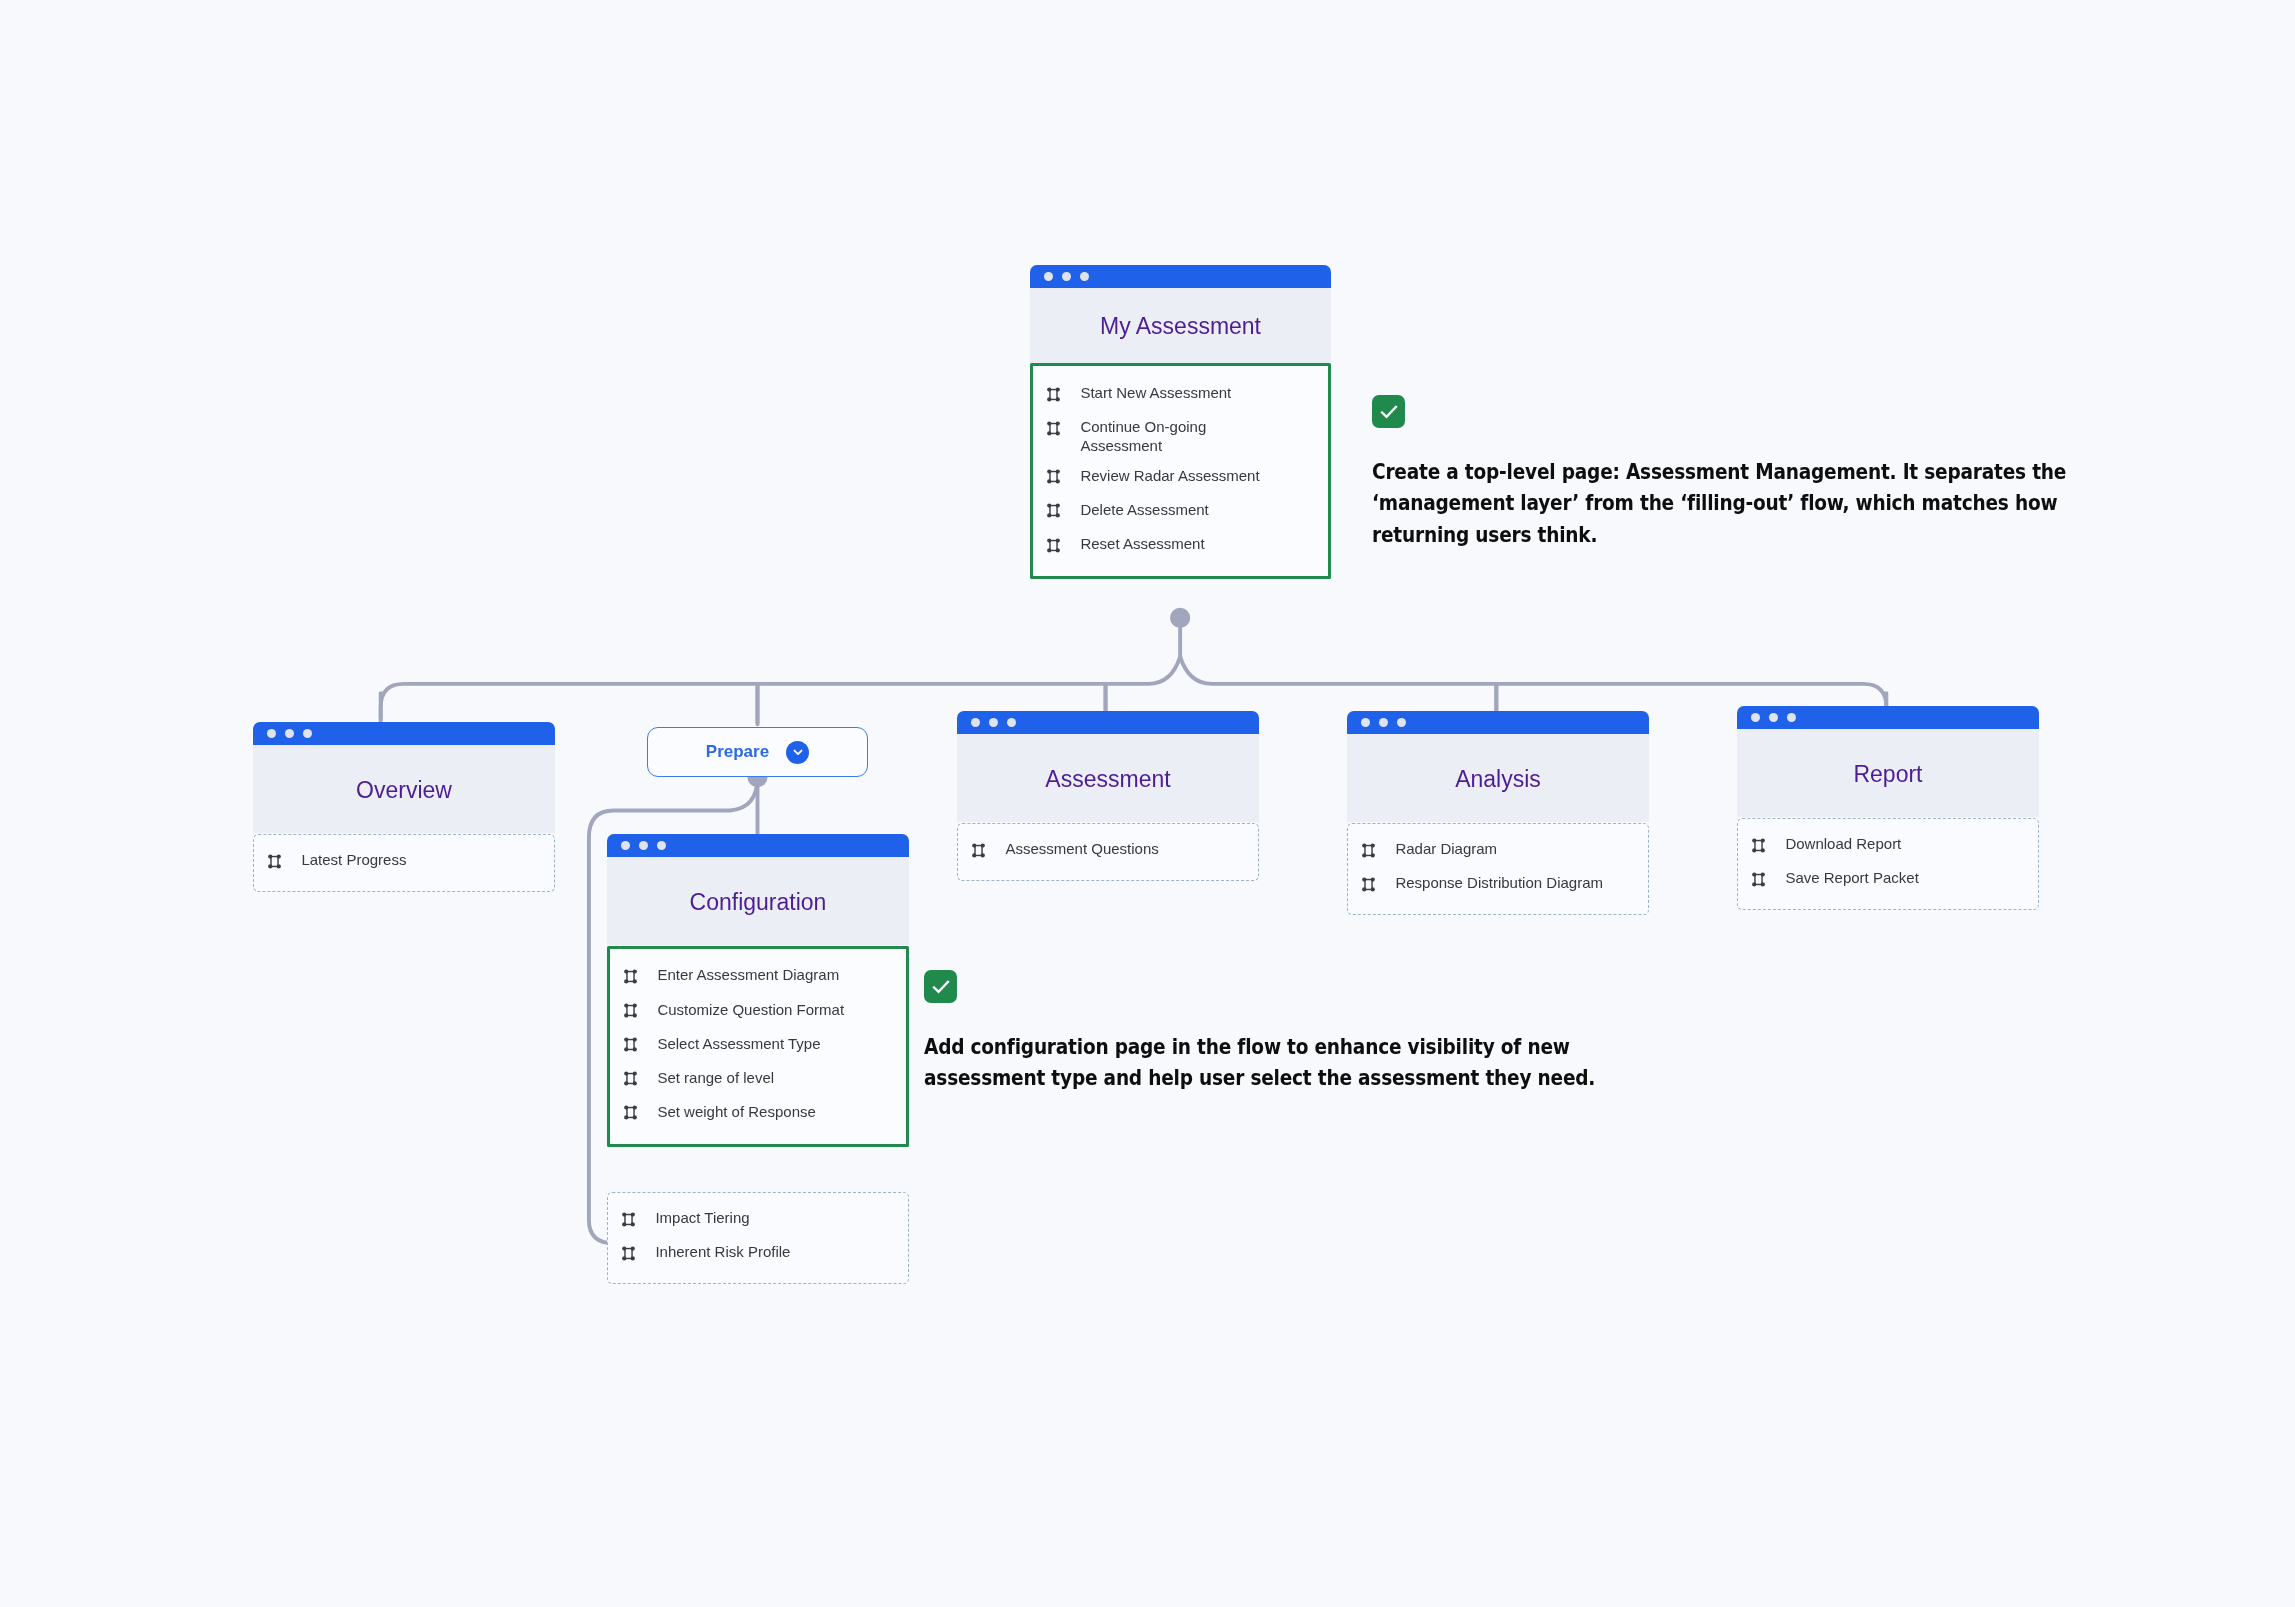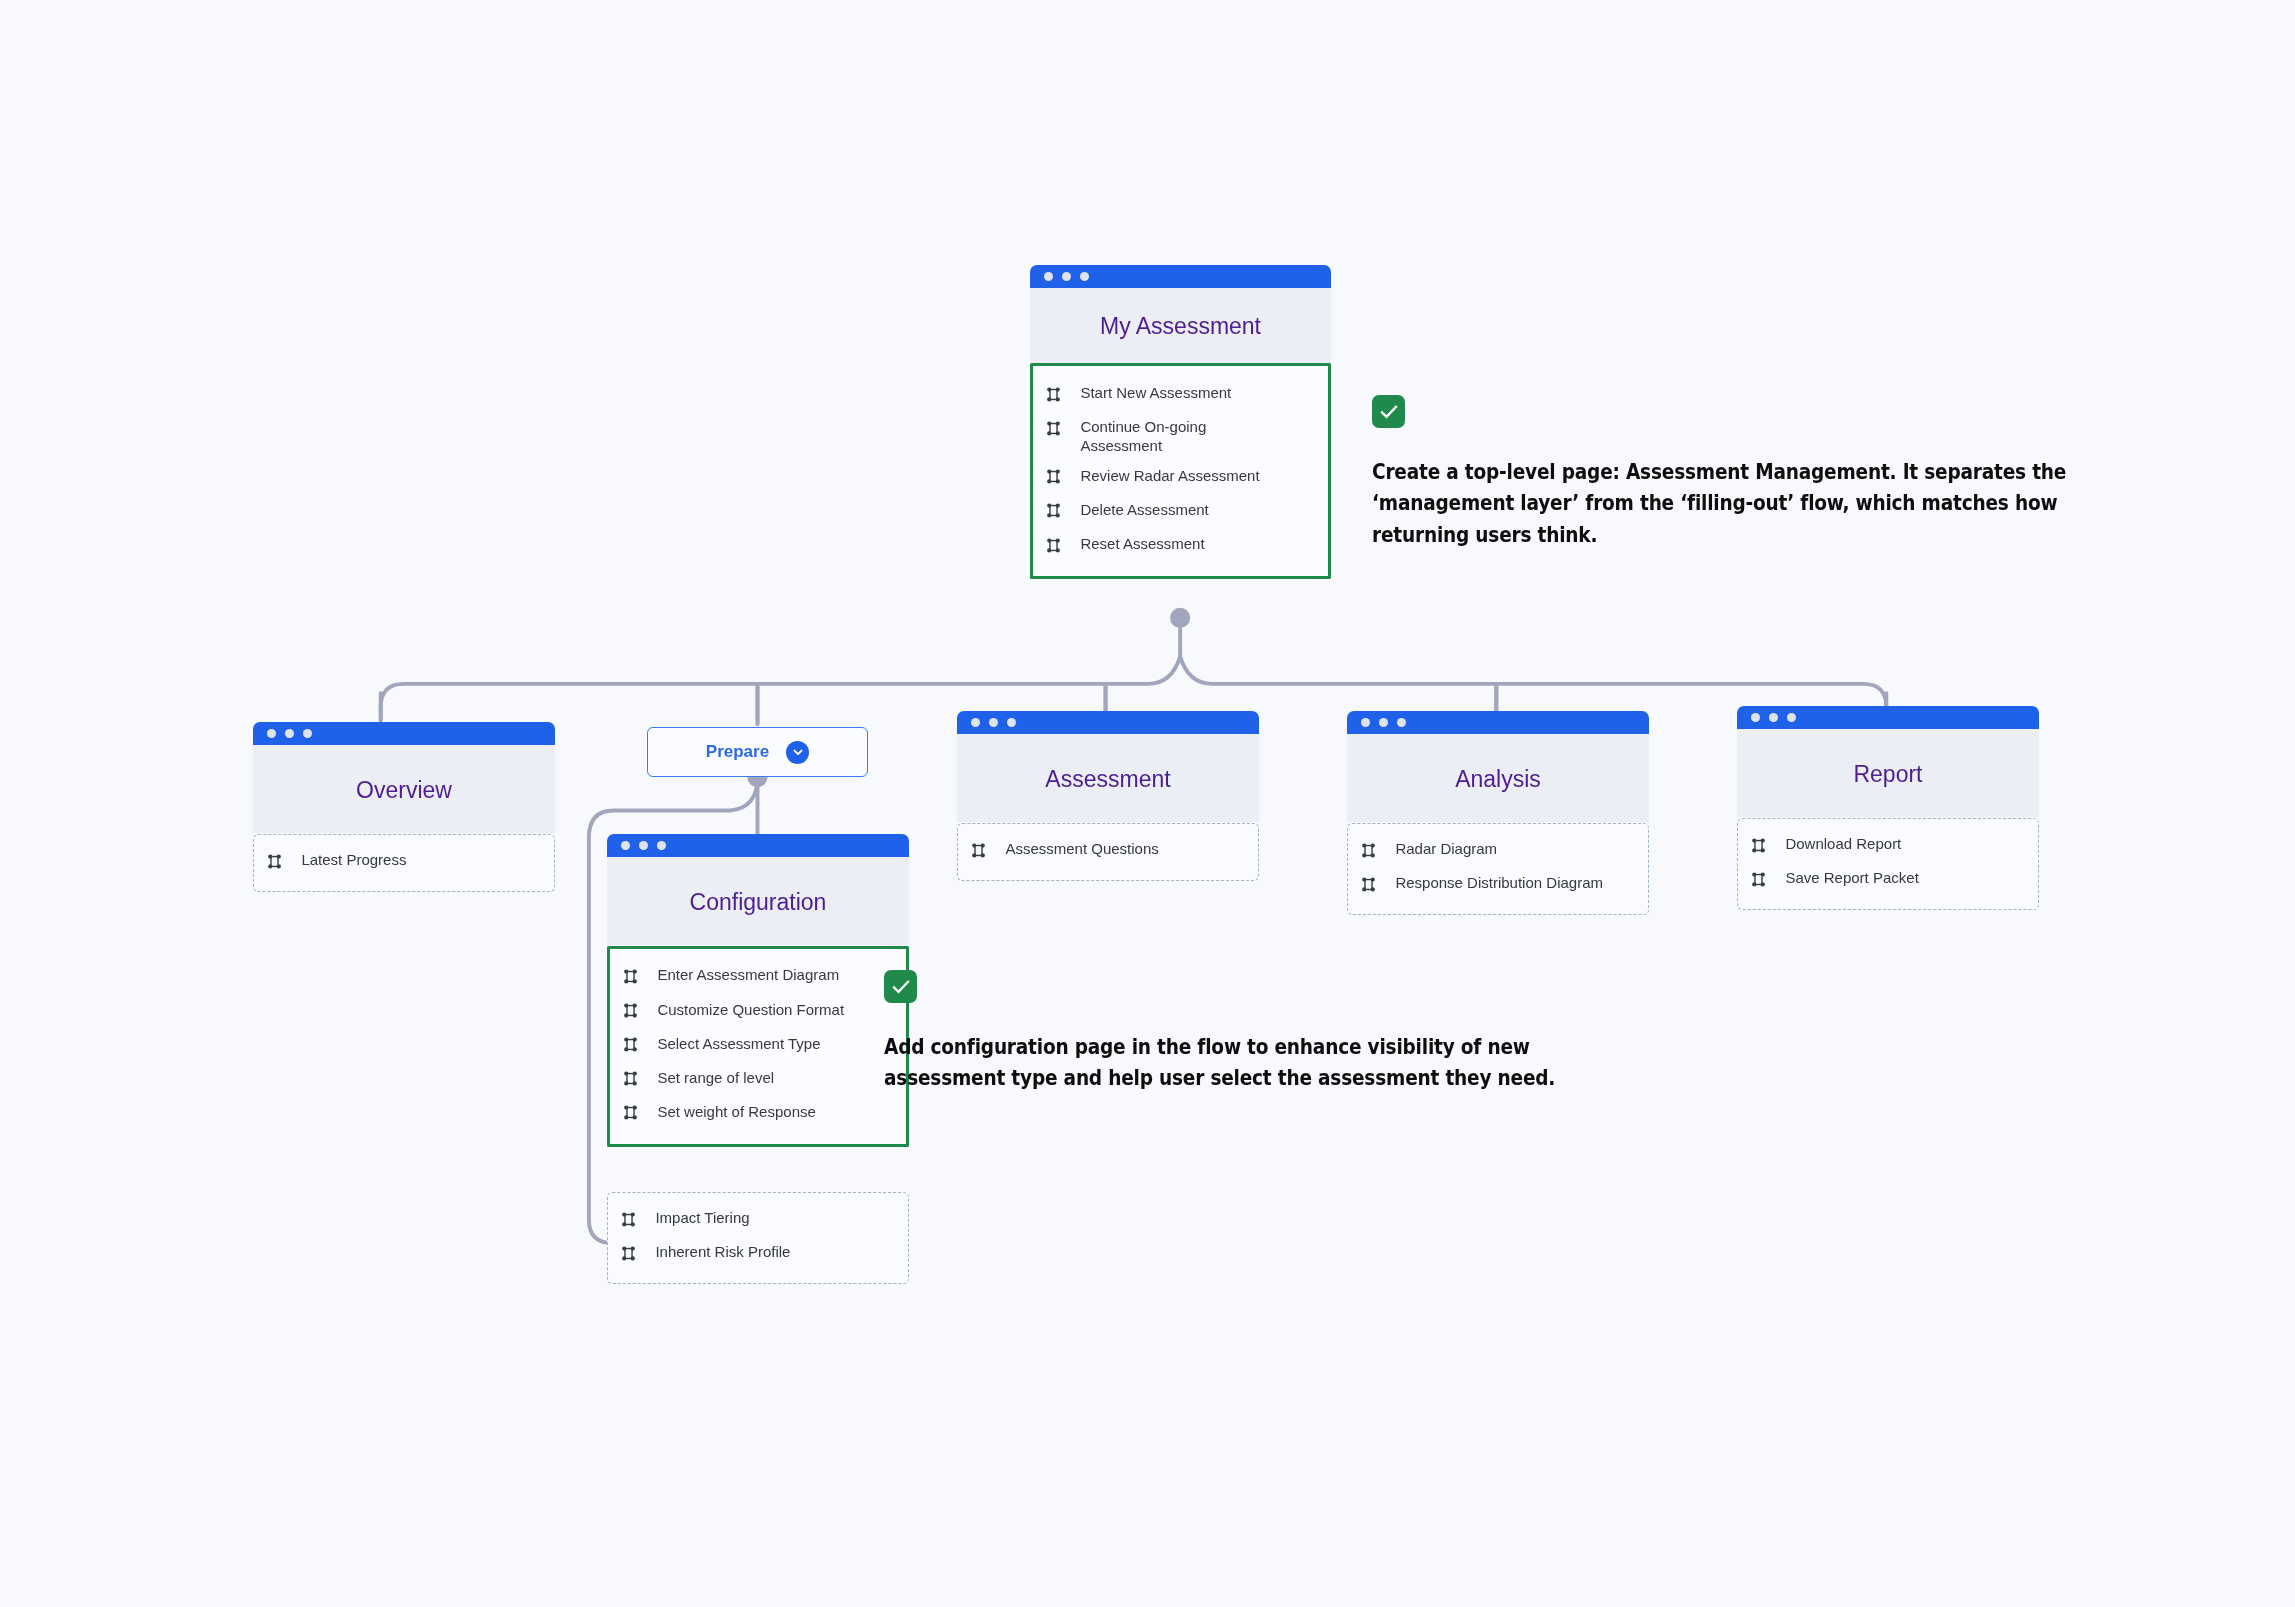--- a/index.html
+++ b/index.html
@@ -63,21 +63,21 @@
     font-size:15px;
     color:#37393d;
     line-height:1.25;
   }
   .node .glyph { flex:0 0 auto; margin-top:1.6px; }
 
   
   .pillbox {
     position:absolute; z-index:3;
     border:1.9px solid #3b7ced;
-    border-radius:6px;
+    border-radius:11px;
     background:#fafcff;
     display:flex; align-items:center; justify-content:center;
     gap:17px;
   }
   .pilltext { color:#2d6ae8; font-size:17px; font-weight:bold; }
   .chev {
     width:23px; height:23px; border-radius:50%;
     background:#1f61e8;
     display:flex; align-items:center; justify-content:center;
   }
@@ -368,21 +368,21 @@
             <circle cx="6" cy="19" r="3"></circle>
                 <circle cx="18" cy="19" r="3"></circle>
           </g>
             </svg>
         </span>
         <span>Set weight of Response</span>
       </div>
     </div>
   </div>
 
-  <div class="anno" style="left:884px; top:970px; width:734px;">
+  <div class="anno" style="left:924px; top:970px; width:734px;">
     <div class="chkbadge">
       <svg width="22" height="22" viewBox="0 0 24 24">
         <path d="M4.5 12.6 L9.3 17.2 L19.6 6.4" fill="none" stroke="#ffffff" stroke-width="2.6" stroke-linecap="square"></path>
       </svg>
     </div>
     <div class="annotext">Add configuration page in the flow to enhance visibility of new assessment type and help user select the assessment they need.</div>
   </div>
 
   <div class="card" style="left:607px; top:1191px; width:302px;">
     <div class="nodelist">

